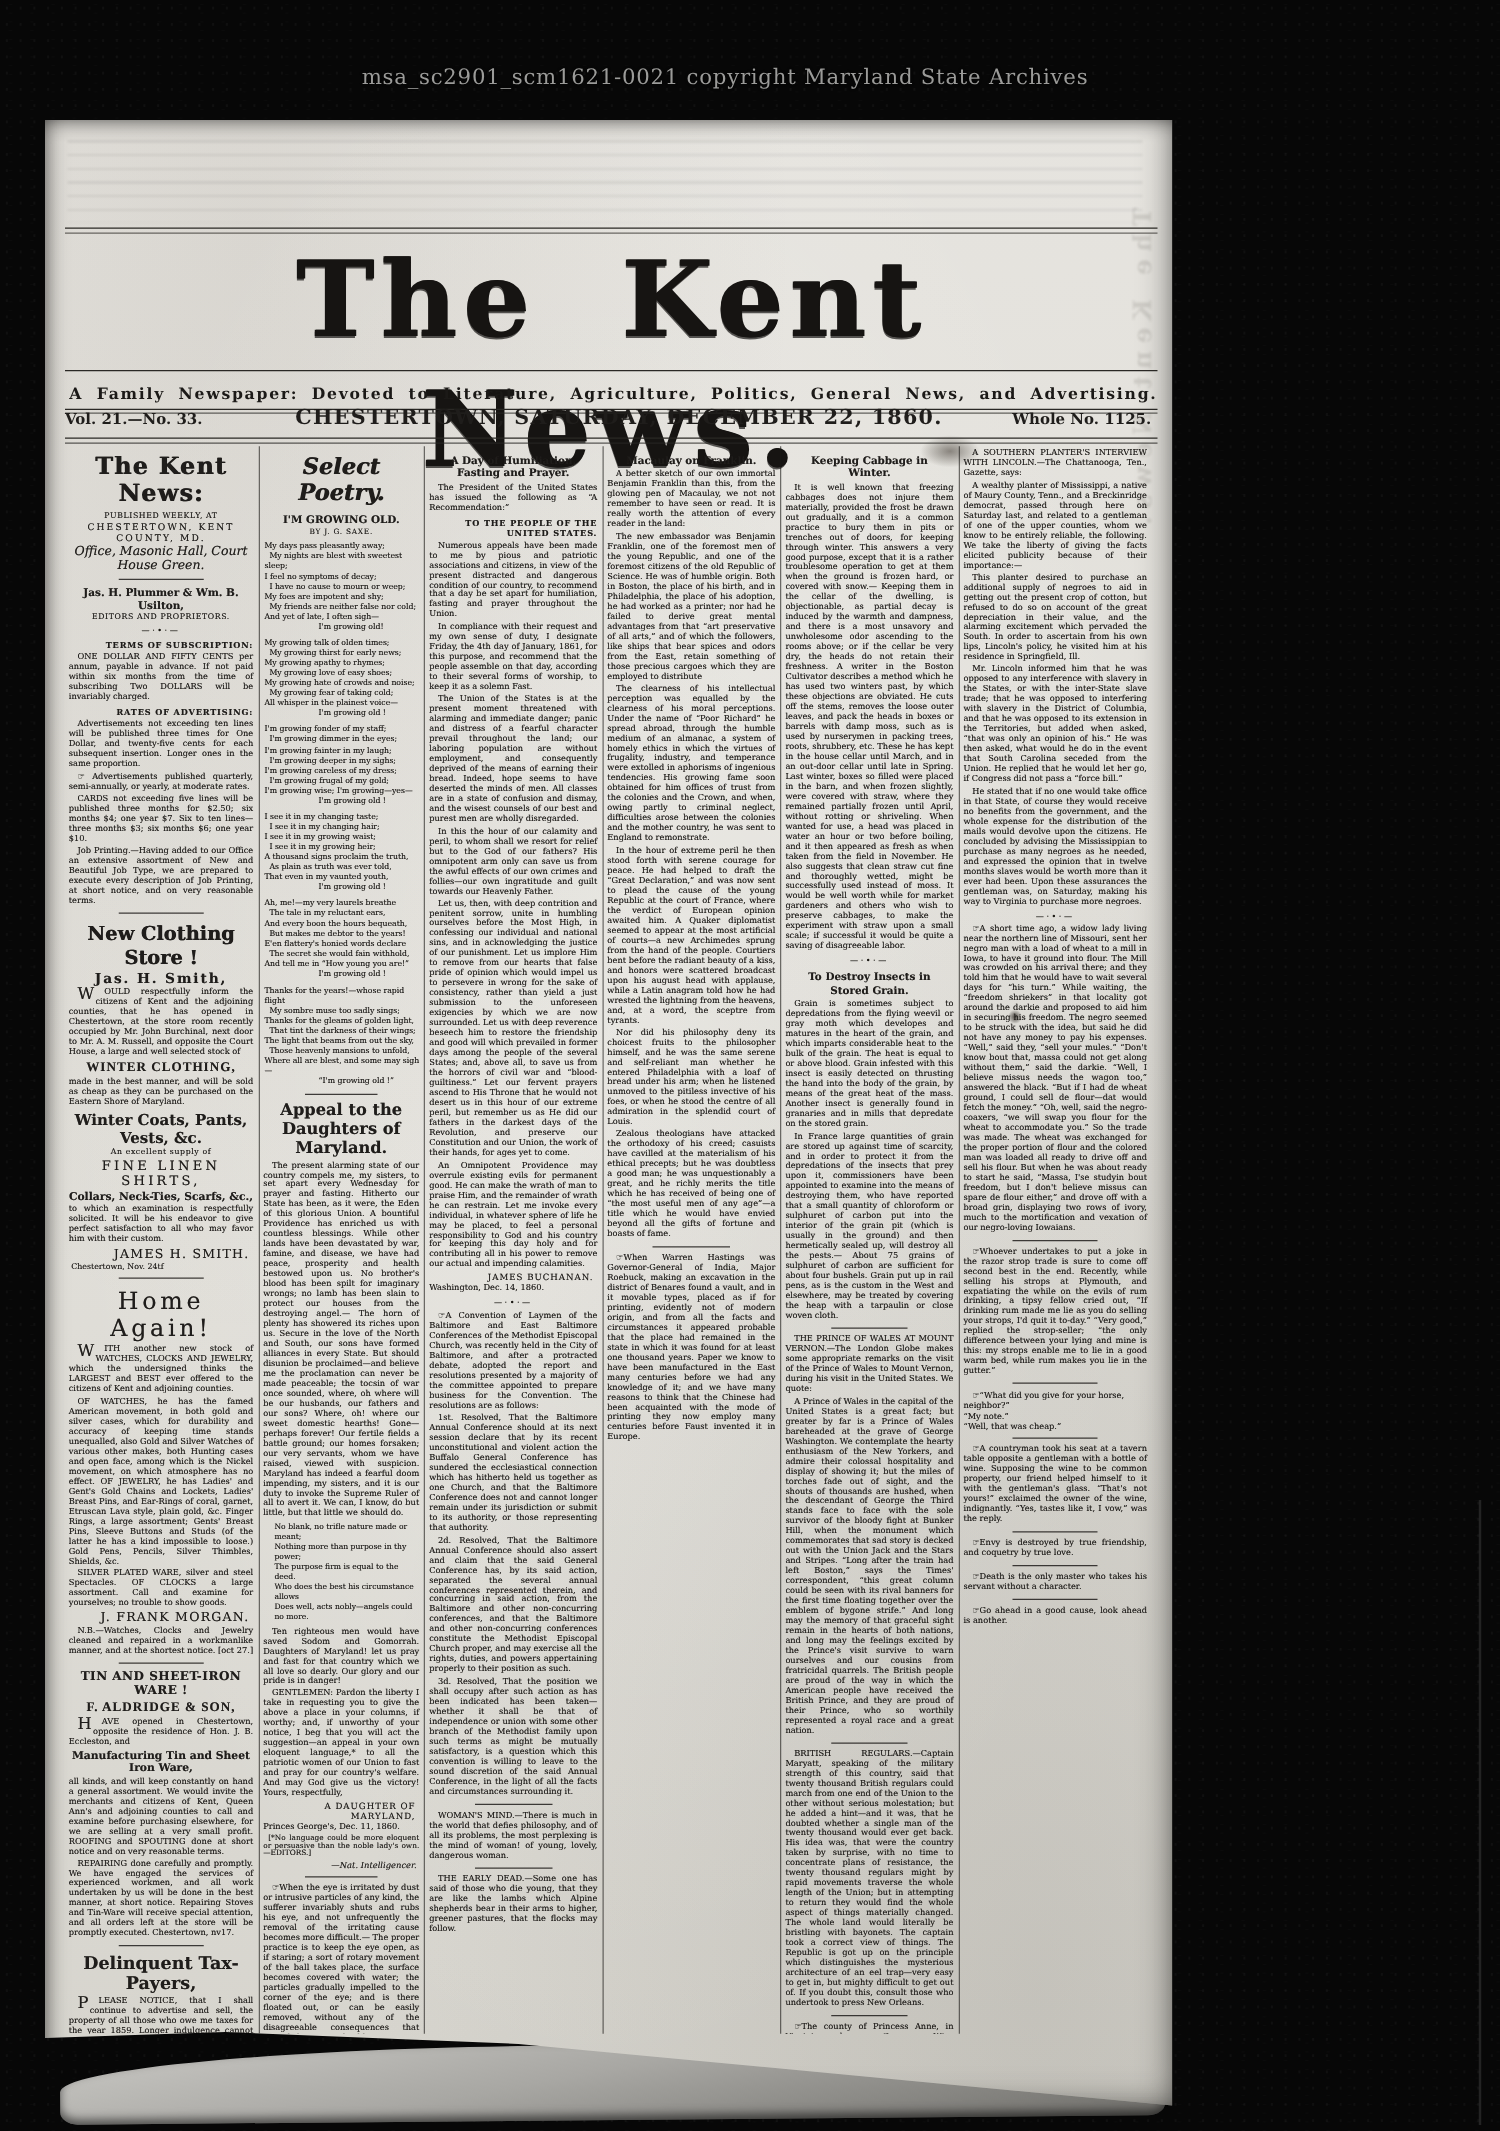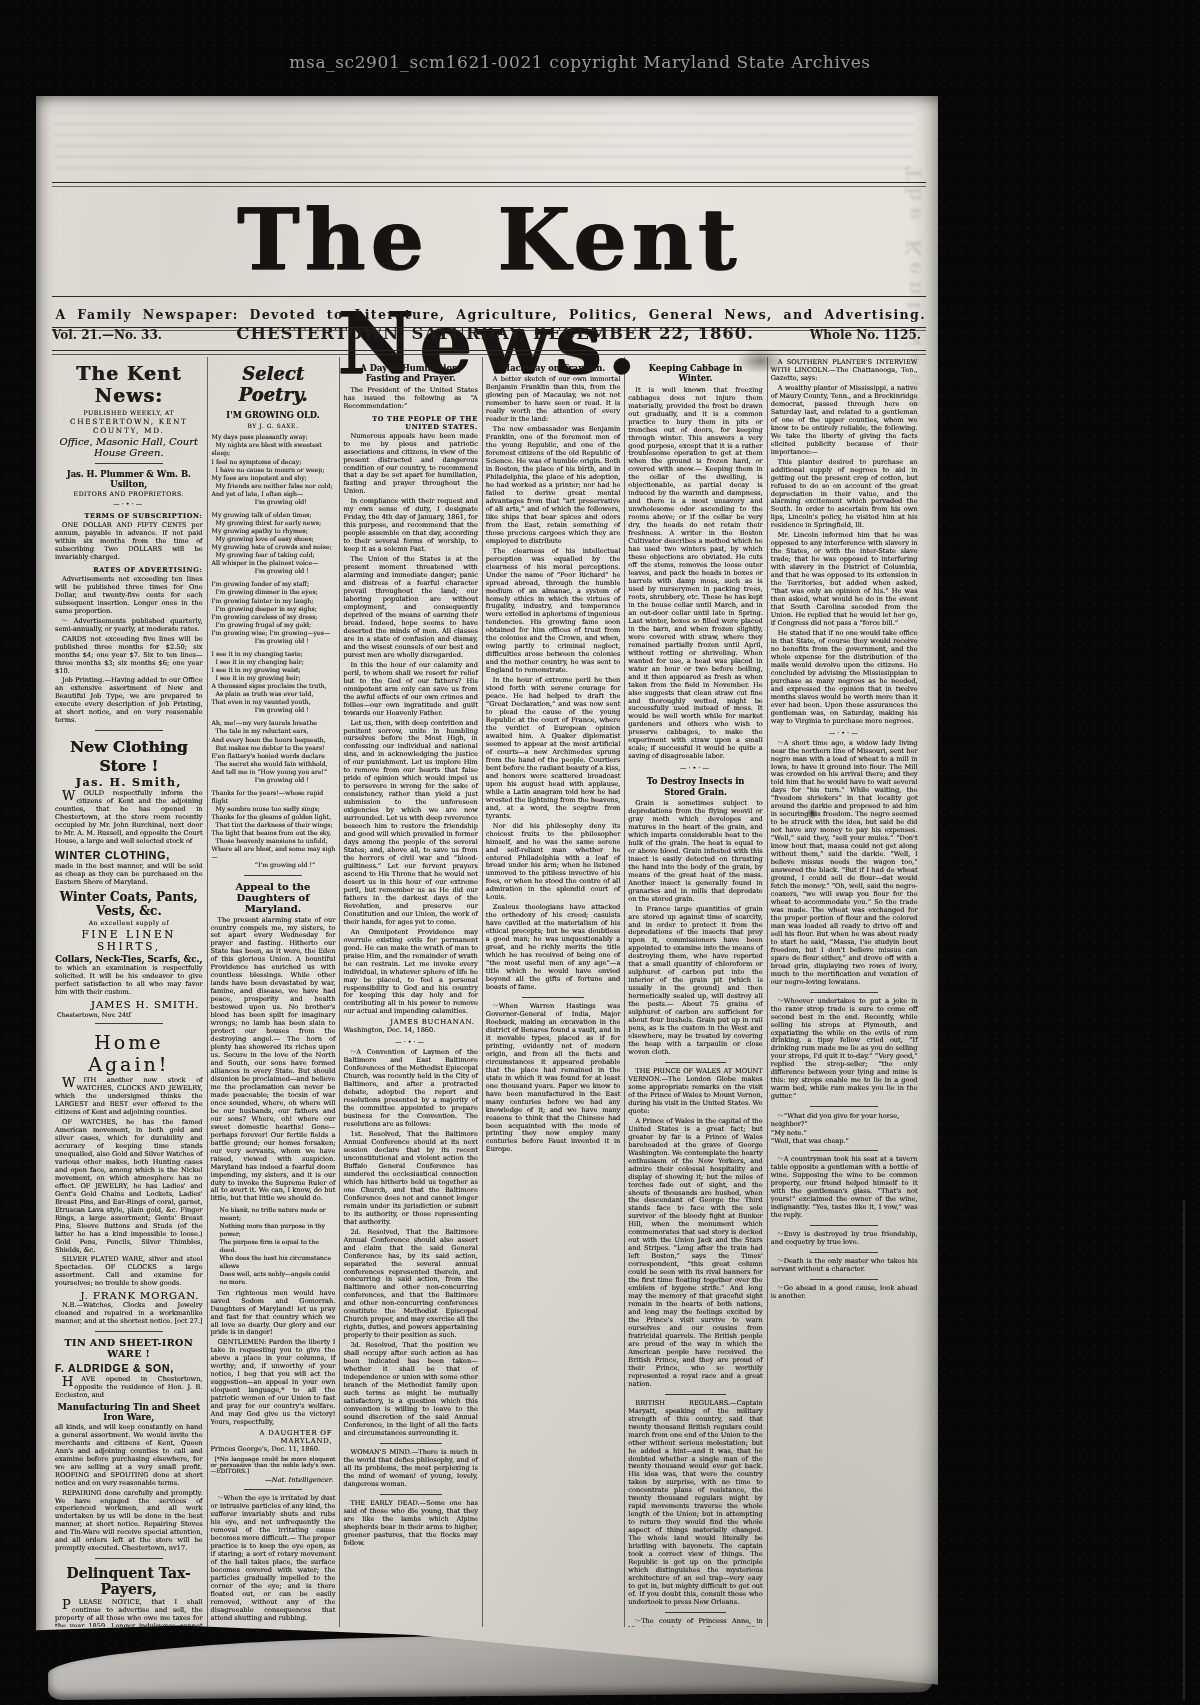--- a/index.html
+++ b/index.html
@@ -98,25 +98,25 @@
   .arthead{font-size:8.3px;font-weight:bold;text-align:center;margin:4px 5px 3px;line-height:1.25;}
   .byline{font-size:5.9px;text-align:center;letter-spacing:.6px;margin:0 0 4px;}
   .schead{font-size:6.5px;text-align:right;letter-spacing:.7px;margin:4px 0 2px;font-weight:700;}
   .nameplate{font-size:19px;font-weight:bold;text-align:center;margin:3px 0 3px;letter-spacing:1px;text-shadow:.6px 0 0 currentColor;}
   .nameplate2{font-size:18px;font-weight:bold;font-style:italic;text-align:center;margin:4px 0 5px;text-shadow:.5px 0 0 currentColor;}
   .h20{font-size:19px;text-align:center;letter-spacing:3px;margin:7px 0 2px;}
   .h16{font-size:15.5px;font-weight:bold;text-align:center;margin:6px 0 1px;text-shadow:.4px 0 0 currentColor;}
   .h15{font-size:14px;font-weight:bold;text-align:center;margin:6px 0 2px;}
   .h13{font-size:12px;font-weight:bold;text-align:center;margin:3px 0 1px;}
   .h12{font-size:11px;font-weight:bold;text-align:center;letter-spacing:1.5px;margin:1px 0 1px;}
-  .h12b{font-size:10px;font-weight:bold;text-align:center;margin:5px 0 3px;}
+  .h12b{font-size:13px;font-weight:bold;text-align:center;margin:5px 0 3px;}
   .h11{font-size:9.6px;font-weight:bold;text-align:center;letter-spacing:.4px;margin:5px 0 1px;}
   .h10{font-size:8.6px;font-weight:bold;text-align:center;margin:2px 0 1px;line-height:1.2;}
   .hsp{font-size:10.5px;text-align:center;letter-spacing:2.6px;margin:2px 0 1px;}
-  .gothic{font-family:Liberation Sans, sans-serif;font-weight:bold;font-size:10.5px;text-align:left;letter-spacing:.8px;margin:3px 0 2px;}
+  .gothic{font-family:Liberation Serif, serif;font-weight:bold;font-size:10.5px;text-align:center;letter-spacing:.8px;margin:3px 0 2px;}
   .sig{font-size:10px;text-align:right;letter-spacing:1px;margin:2px 3px 1px 0;}
   .sigsc{font-size:6.9px;text-align:right;letter-spacing:.8px;margin:1px 3px 1px 0;}
   .sigit{font-size:6.7px;font-style:italic;text-align:right;margin:1px 2px 1px 0;}
   .c7{font-size:6.2px;text-align:center;letter-spacing:.5px;margin:1px 0;}
   .c8sp{font-size:7.3px;text-align:center;letter-spacing:1.7px;margin:1px 0;}
   .cit{font-size:10px;font-style:italic;text-align:center;margin:1px 0 2px;}
   .owners{font-size:8.4px;font-weight:bold;text-align:center;margin:3px 0 1px;}
   .note{font-size:6.3px;text-align:left;margin:1px 0 2px 2px;}
   .pnote{font-size:5.9px;text-align:justify;text-indent:4px;margin-top:2px;}
   .rule2{border-top:1px solid rgba(20,18,16,.8);width:46%;margin:5px auto 5px;height:0;}

